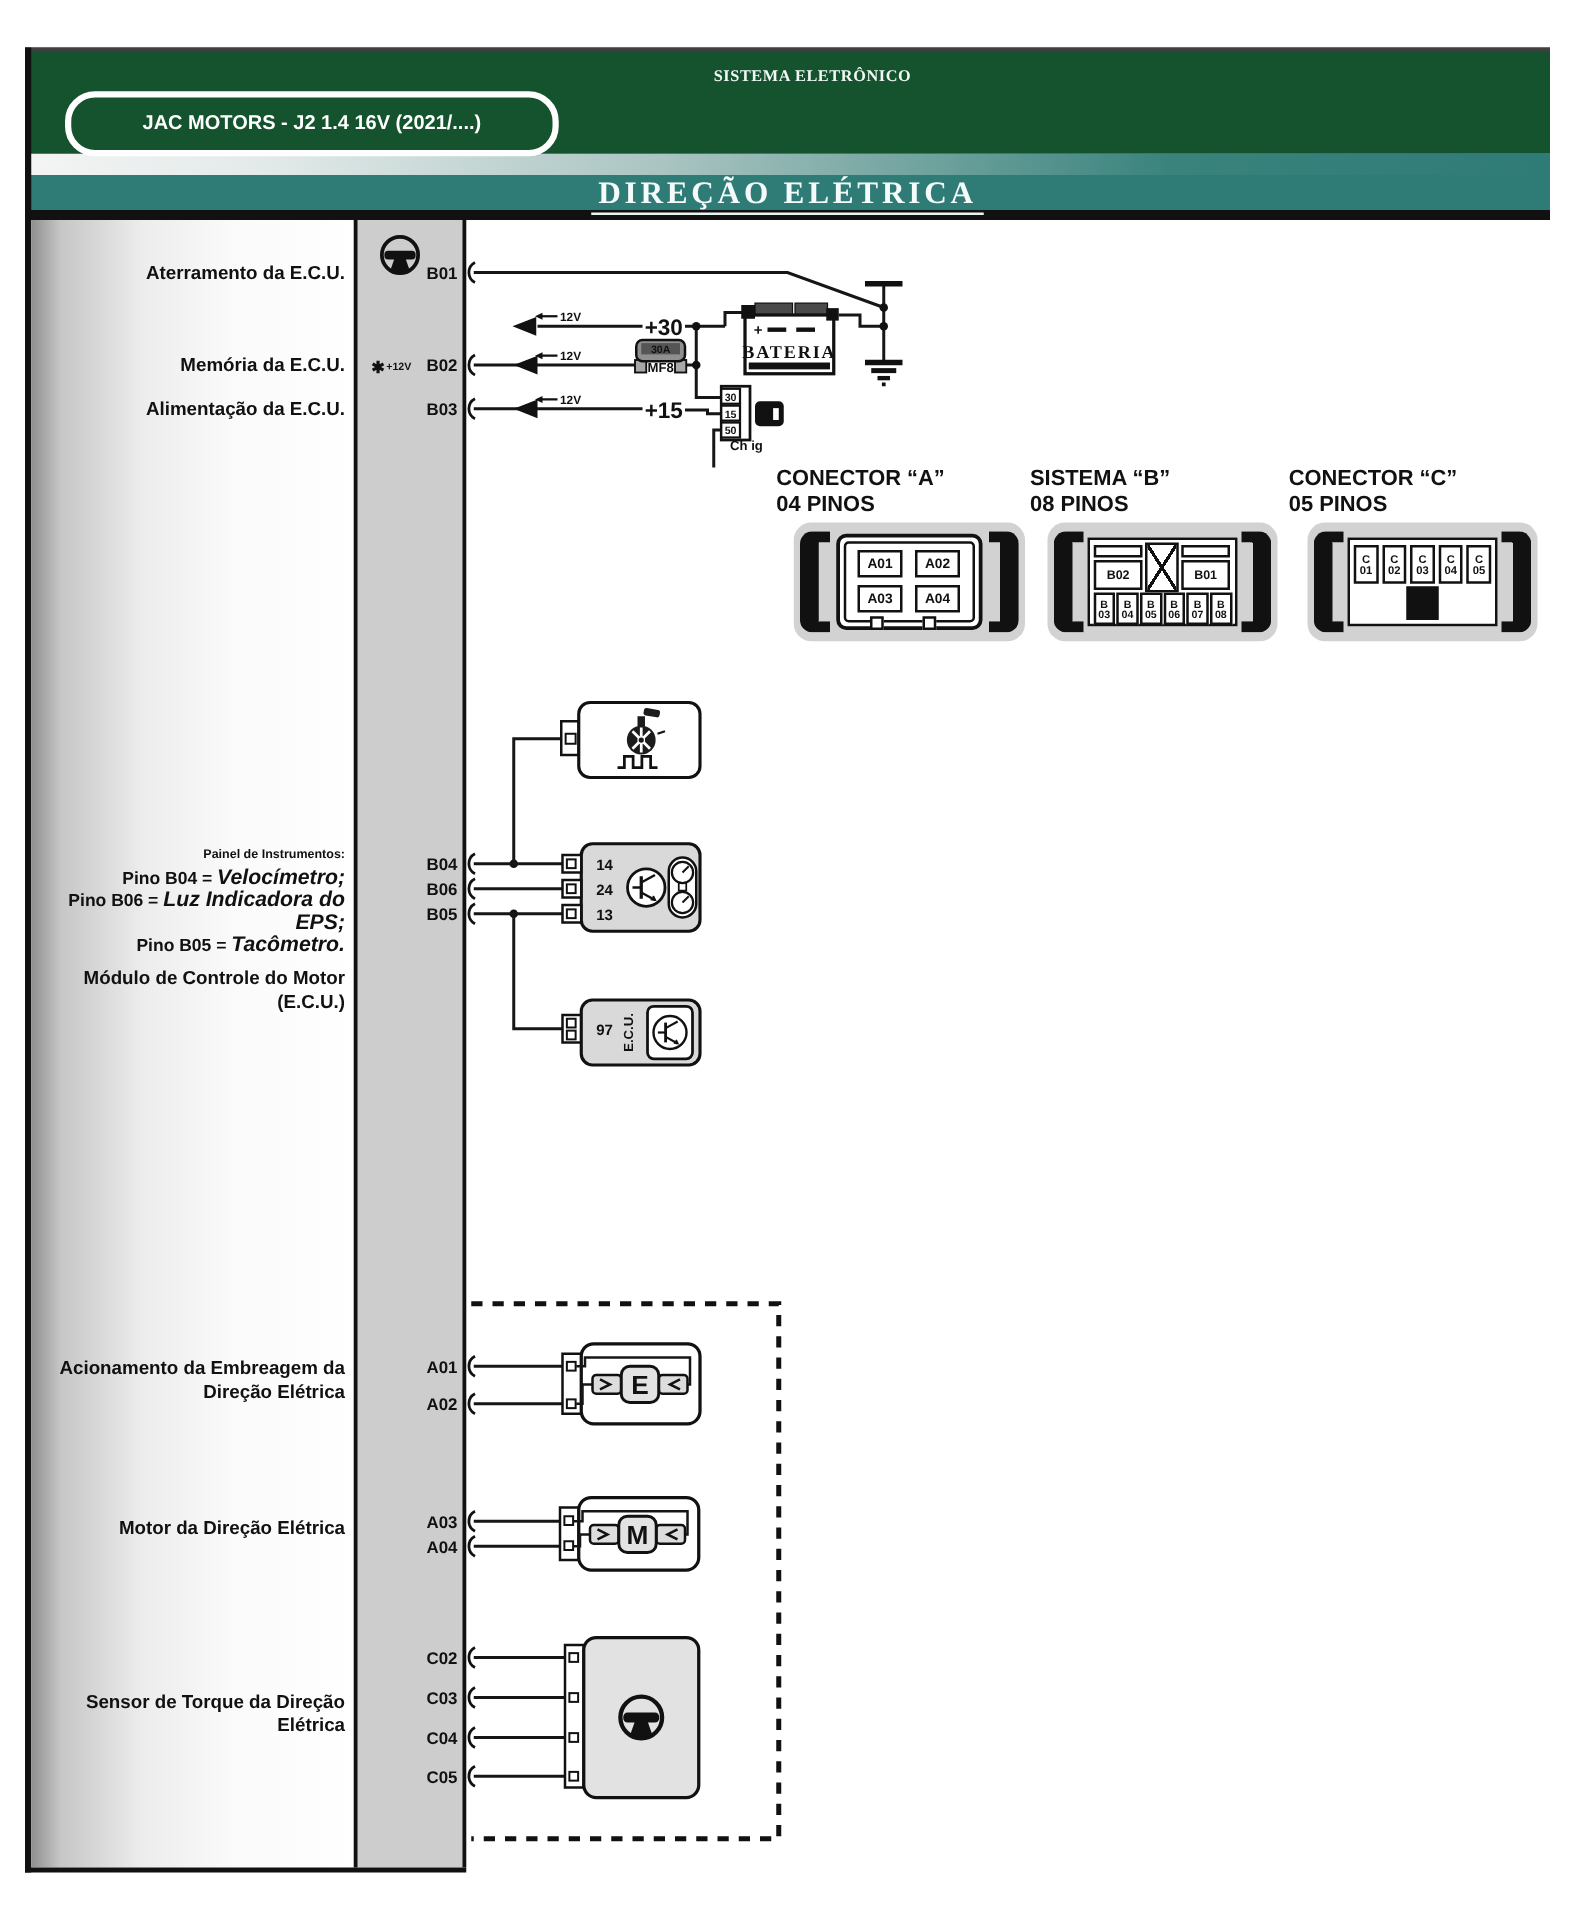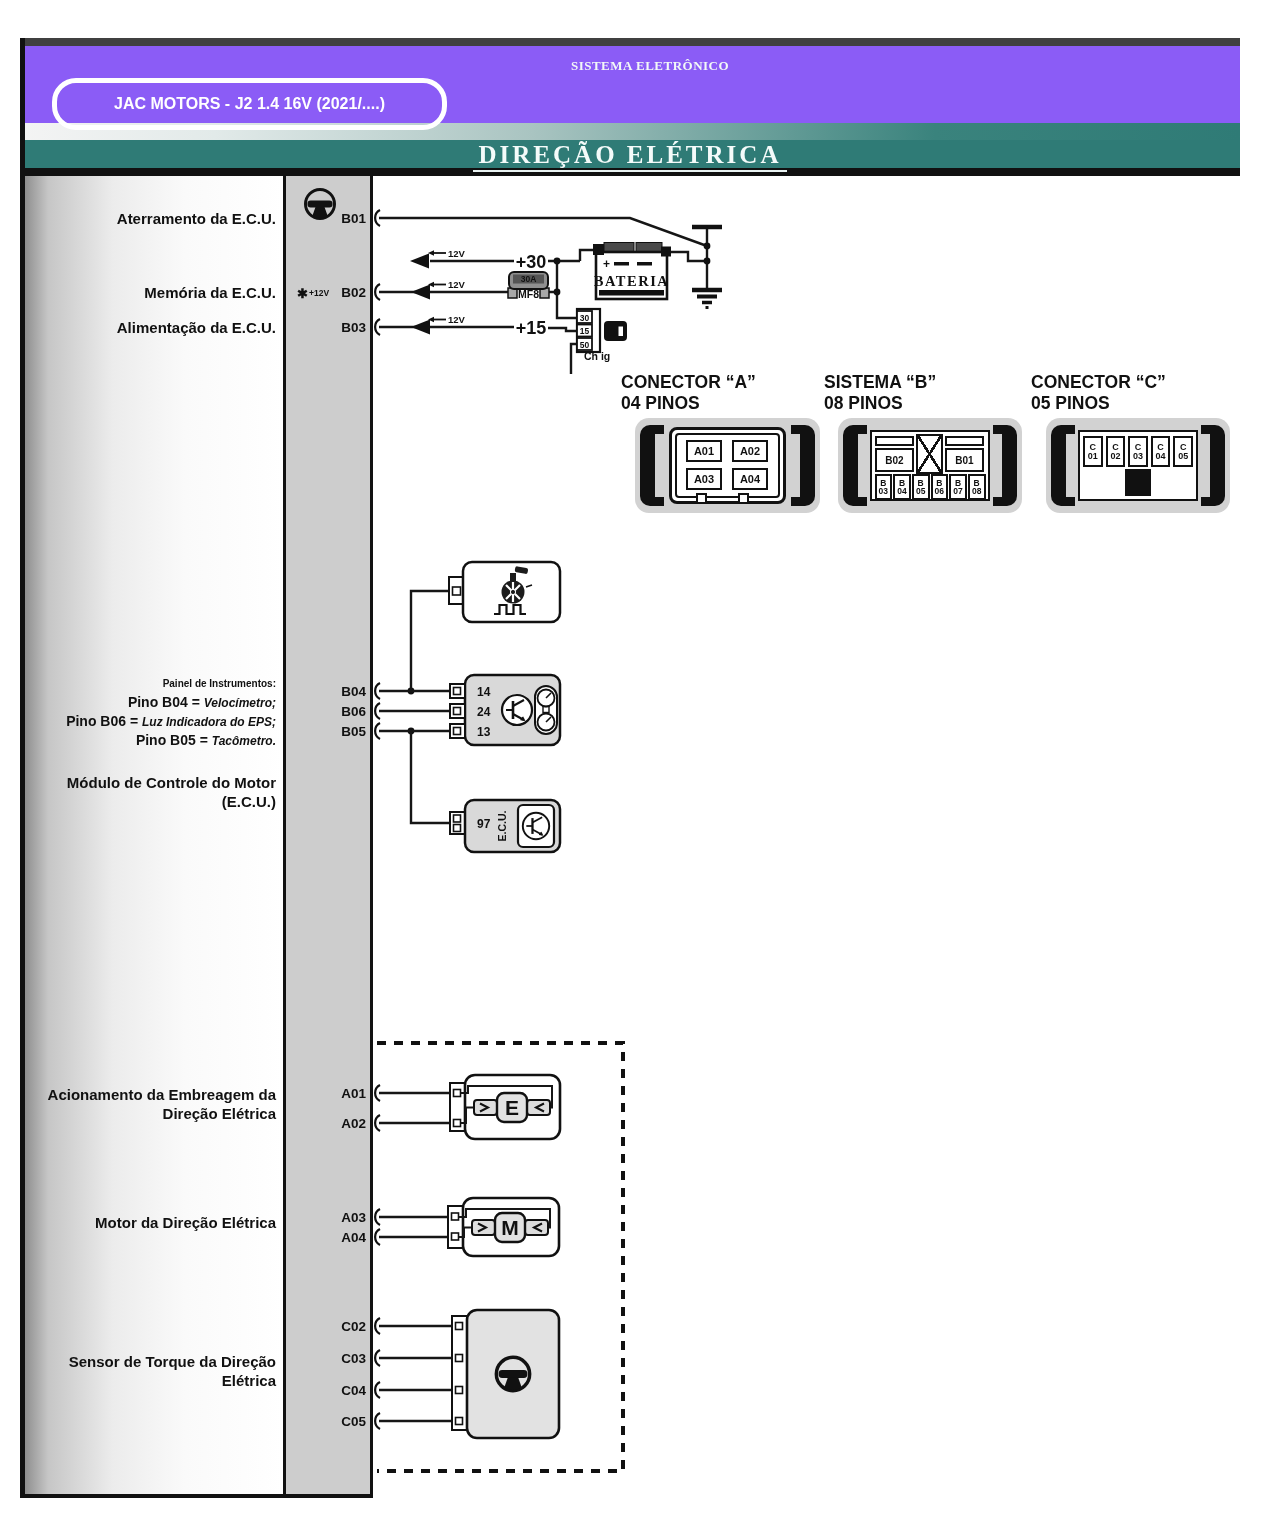--- a/index.html
+++ b/index.html
@@ -1,41 +1,41 @@
 <!DOCTYPE html>
 <html><head>
 <meta charset="utf-8">
 <style>
   html,body{margin:0;padding:0;background:#fff;}
   .page{position:relative;width:1261px;height:1532px;background:#fff;overflow:hidden;
         font-family:"Liberation Sans",sans-serif;color:#111;}
   
   .hdr{position:absolute;left:20px;top:38px;width:1220px;}
-  .hdr-top{height:85px;background:#8b5cf6;border-top:8px solid #404040;position:relative;box-sizing:border-box;}
+  .hdr-top{height:85px;background:#14532d;border-top:3px solid #404040;position:relative;box-sizing:border-box;}
   .hdr-stripe{height:17px;background:linear-gradient(to right,#f4f4f4 0%,#e2eae9 16%,#a9c4c1 42%,#3a837d 75%,#2f7b76 100%);}
   .hdr-title-band{height:28px;background:#2f7b76;text-align:center;}
   .hdr-black{height:8px;background:#111;}
   .sys-label{position:absolute;left:410px;top:12px;width:440px;text-align:center;color:#f2f8f7;
              font-family:"Liberation Serif",serif;font-weight:bold;font-size:13px;letter-spacing:.5px;}
   .subsys{position:absolute;left:410px;top:48px;width:440px;text-align:center;color:#fff;
           font-weight:bold;font-size:16.5px;}
   .badge{position:absolute;left:32px;top:32px;width:385px;height:42px;border:5px solid #fff;border-radius:24px;
          display:flex;align-items:center;justify-content:center;color:#fff;font-weight:bold;font-size:16px;}
   .main-title{display:inline-block;margin-top:1px;color:#f4fbfa;font-family:"Liberation Serif",serif;
               font-weight:bold;font-size:25px;letter-spacing:3px;border-bottom:2px solid #e9f3f2;padding:0 6px 1px;}
   
   .frame-left{position:absolute;left:20px;top:38px;width:5px;height:1460px;background:#111;}
   .left-col{position:absolute;left:25px;top:176px;width:258px;height:1318px;
             background:linear-gradient(90deg,#8f8f8f 0%,#c6c6c6 9%,#ececec 34%,#fafafa 62%,#fff 100%);}
   .ecu-bar{position:absolute;left:283px;top:176px;width:90px;height:1318px;background:#cdcdcd;
            border-left:3px solid #111;border-right:3px solid #111;box-sizing:border-box;}
   .content-bottom{position:absolute;left:20px;top:1494px;width:353px;height:4px;background:#111;}
   
   .lbl{position:absolute;left:30px;width:246px;text-align:right;font-weight:bold;font-size:15px;line-height:19px;}
-  .lbl .sm{font-size:12px;font-style:italic;}
+  .lbl .sm{font-size:17px;font-style:italic;}
   .panel-row{font-size:14px;line-height:18px;}
   
   .conn-head{position:absolute;width:212px;font-weight:bold;font-size:17.5px;line-height:21px;}
   .conn{position:absolute;top:418px;height:95px;background:#d2d2d2;border-radius:14px;}
   .brk{position:absolute;top:7px;height:81px;width:24px;box-sizing:border-box;}
   .brk.l{left:5px;border-left:15px solid #111;border-top:9px solid #111;border-bottom:9px solid #111;border-radius:10px 0 0 10px;}
   .brk.r{right:5px;border-right:15px solid #111;border-top:9px solid #111;border-bottom:9px solid #111;border-radius:0 10px 10px 0;}
   .inner{position:absolute;background:#fff;border:3px solid #111;box-sizing:border-box;}
   .inner-a{left:34px;top:9px;width:117px;height:77px;border-radius:8px;}
   .inner-a .dbl{position:absolute;inset:3px;border:2px solid #111;border-radius:4px;}

